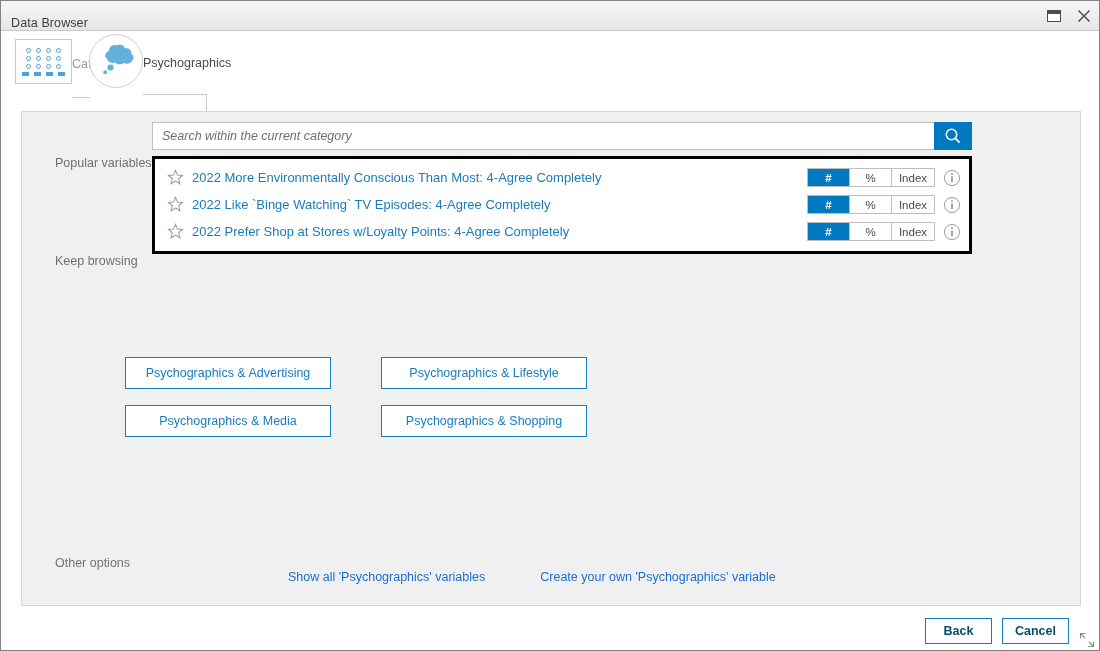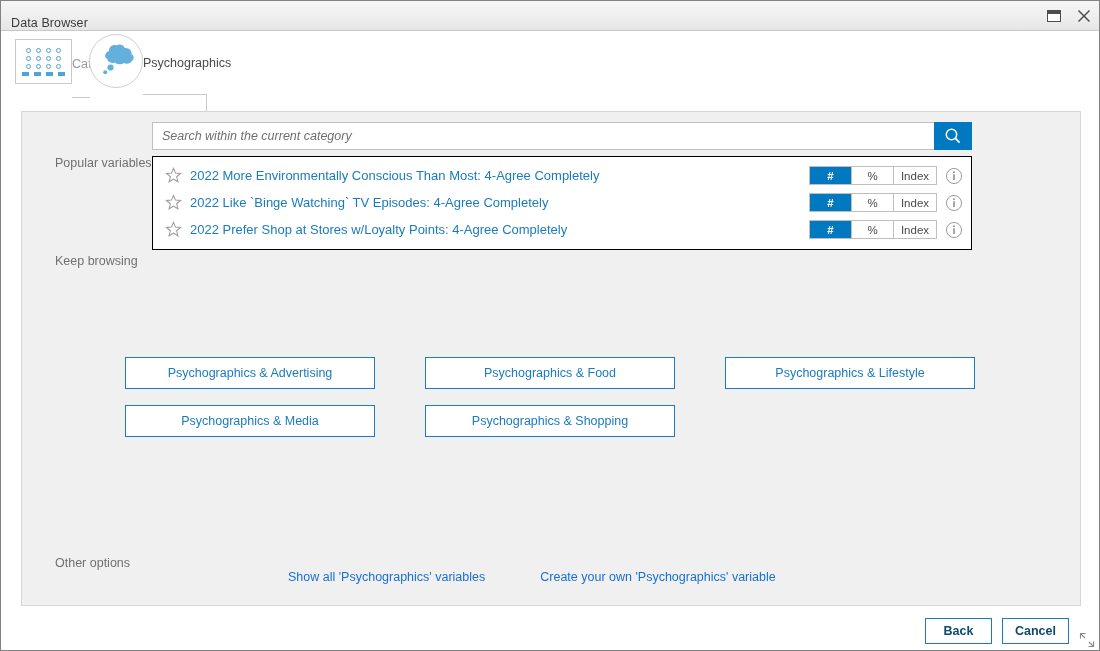--- a/index.html
+++ b/index.html
@@ -169,21 +169,21 @@
     cursor: pointer;
     padding: 0;
   }
 
   
   .varlist {
     position: absolute;
     left: 130px; top: 44px;
     width: 820px;
     background: #ffffff;
-    border: 1px solid #000000;
+    border: 3px solid #000000;
     padding: 5px 0 6px 0;
   }
   .var-row {
     height: 27px;
     display: flex;
     align-items: center;
     padding: 0 8px 0 12px;
   }
   .star-icon {
     width: 17px; height: 17px;
@@ -233,21 +233,21 @@
     position: absolute;
     left: 103px; top: 245px;
     width: 880px;
   }
   .browse-row {
     display: flex;
     gap: 50px;
     margin-bottom: 16px;
   }
   .browse-btn {
-    width: 250px;
+    width: 206px;
     height: 32px;
     background: #ffffff;
     border: 1px solid #1a7bbd;
     color: #1a7bbd;
     font-family: "Liberation Sans", sans-serif;
     font-size: 12.5px;
     display: flex;
     align-items: center;
     justify-content: center;
     cursor: pointer;
@@ -434,21 +434,20 @@
           <circle cx="10" cy="5.6" r="1" fill="#7d7d7d"></circle>
           <rect x="9.25" y="8.1" width="1.5" height="6.4" fill="#7d7d7d"></rect>
         </svg>
       </div>
 
     </div>
 
     <div class="browse-grid">
       <div class="browse-row">
         <button class="browse-btn">Psychographics &amp; Advertising</button>
-        <button class="browse-btn">Psychographics &amp; Food</button>
         <button class="browse-btn">Psychographics &amp; Lifestyle</button>
       </div>
       <div class="browse-row">
         <button class="browse-btn">Psychographics &amp; Media</button>
         <button class="browse-btn">Psychographics &amp; Shopping</button>
         <div class="browse-slot-empty"></div>
       </div>
     </div>
 
     <div class="other-links">

